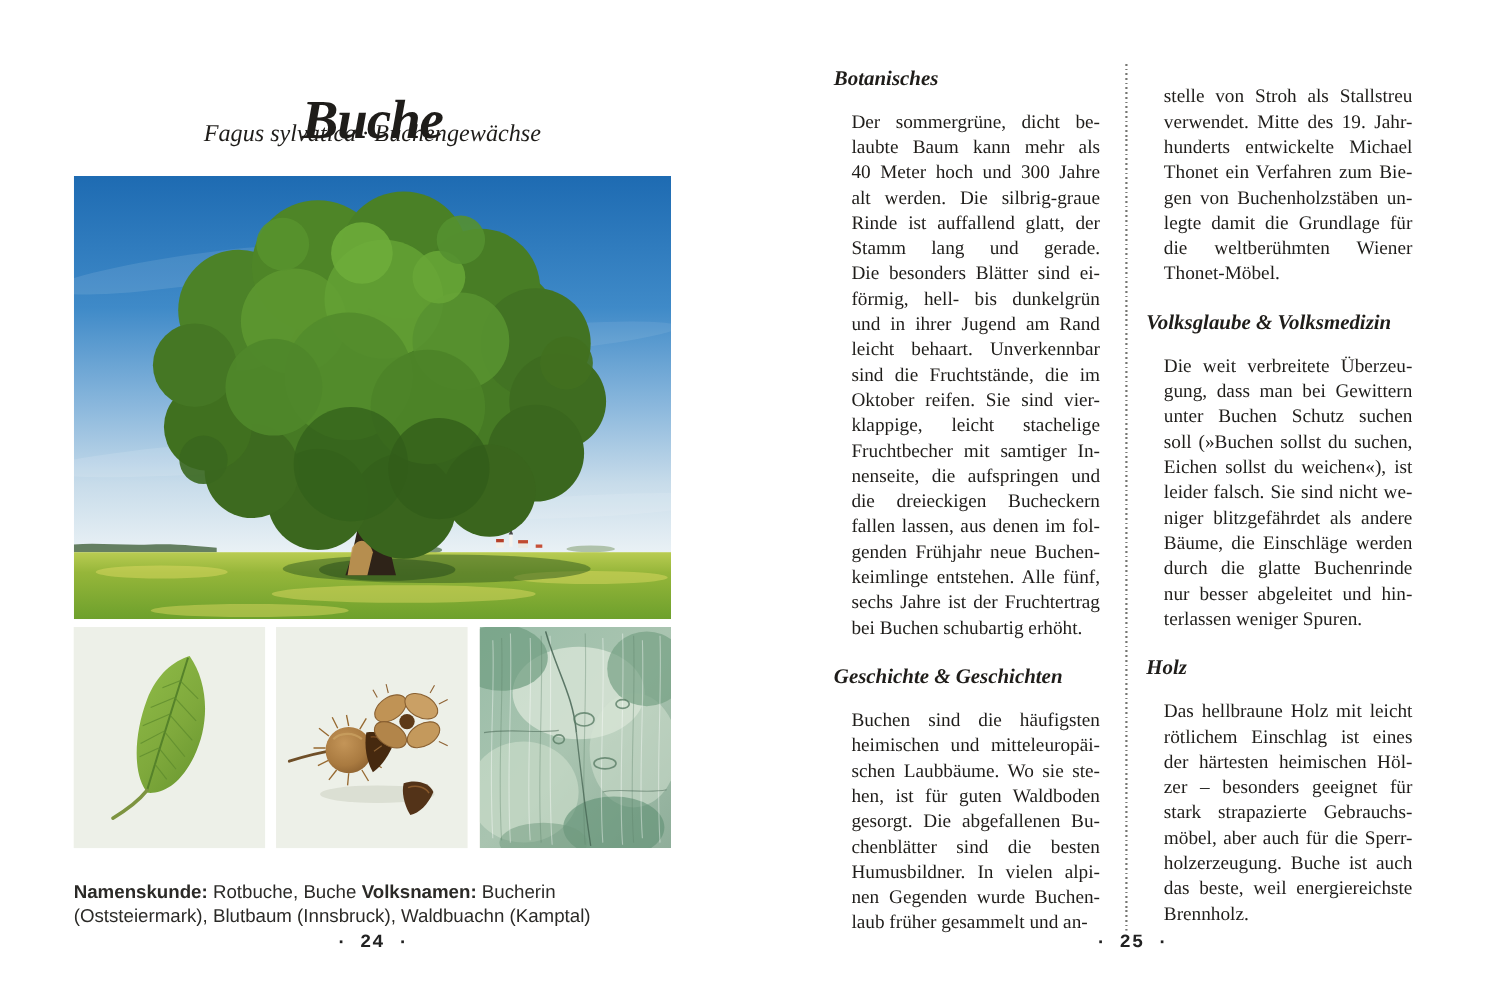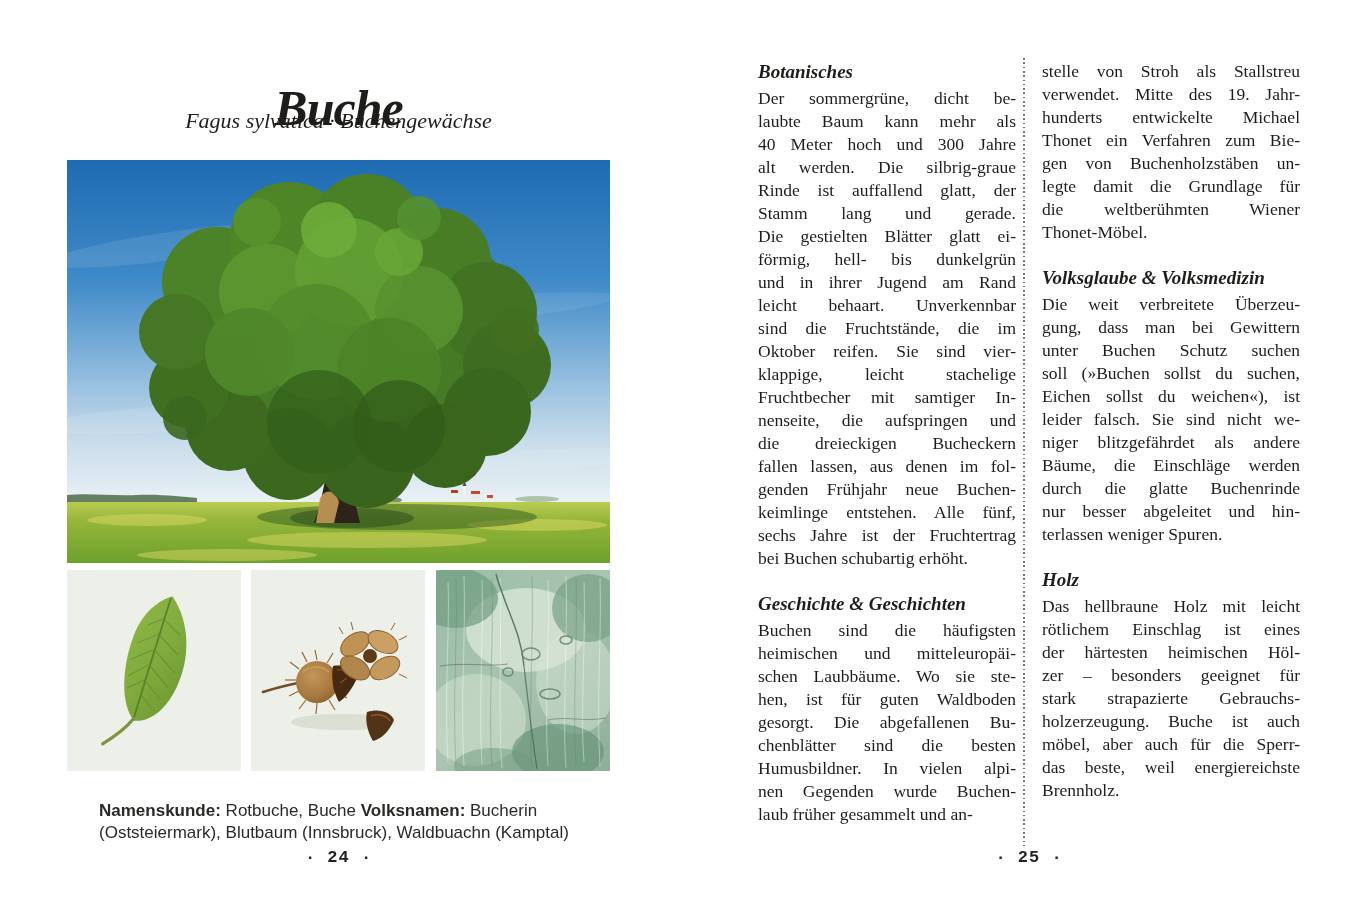--- a/index.html
+++ b/index.html
@@ -10,36 +10,36 @@
   
   .title{position:absolute;left:67px;top:46px;width:543px;text-align:center;
          font-size:50px;line-height:56px;font-weight:700;font-style:italic;letter-spacing:-1px;}
   .subtitle{position:absolute;left:67px;top:108px;width:543px;text-align:center;
          font-size:22px;line-height:26px;font-style:italic;}
   .main-photo{position:absolute;left:67px;top:160px;width:543px;height:403px;overflow:hidden;}
   .thumb{position:absolute;top:570px;width:174px;height:201px;background:var(--thumb-bg,#edf0e8);overflow:hidden;}
   .thumb.t1{left:67px;} .thumb.t2{left:251px;} .thumb.t3{left:436px;}
   .main-photo svg,.thumb svg{display:block;width:100%;height:100%;}
   .caption{position:absolute;left:67px;top:783px;width:543px;
-         font-family:"Liberation Sans",sans-serif;font-size:17px;line-height:22px;color:#2b2a27;margin-left:32px;}
+         font-family:"Liberation Sans",sans-serif;font-size:17px;line-height:22px;color:#2b2a27;}
   .capb{font-weight:700;}
 
   .pagenum{position:absolute;top:848px;font-family:Liberation Mono, monospace;
          font-size:17px;font-weight:700;color:#222;text-align:center;letter-spacing:1px;}
   .pagenum.pl{left:67px;width:543px;}
   .pagenum.pr{left:758px;width:542px;}
 
   
   .col{position:absolute;top:60px;width:258px;}
   .col.c1{left:758px;} .col.c2{left:1042px;}
   .divider{position:absolute;left:1023px;top:58px;width:2px;height:788px;
      background-image:repeating-linear-gradient(to bottom,#767672 0px,#767672 1.6px,transparent 1.6px,transparent 4.3px);}
   .bheading{font-size:19px;line-height:23px;font-weight:700;font-style:italic;margin:22px 0 4px 0;}
   .block:first-child .bheading{margin-top:0;}
-  .para{margin:0;}
+  .para{margin:16px;}
   .jline{font-size:17.5px;line-height:23px;white-space:nowrap;
          text-align:justify;text-align-last:justify;}
   .para .jline:last-child{text-align-last:left;}
 </style>
 </head>
 <body>
 
 <div class="spread">
 
   <section>
@@ -273,21 +273,21 @@
     <div class="col c1">
       <div class="block">
         <h3 class="bheading">Botanisches</h3>
         <div class="para">
             <div class="jline">Der sommergrüne, dicht be-</div>
             <div class="jline">laubte Baum kann mehr als</div>
             <div class="jline">40 Meter hoch und 300 Jahre</div>
             <div class="jline">alt werden. Die silbrig-graue</div>
             <div class="jline">Rinde ist auffallend glatt, der</div>
             <div class="jline">Stamm lang und gerade.</div>
-            <div class="jline">Die gestielten Blätter glatt ei-</div>
+            <div class="jline">Die besonders Blätter sind ei-</div>
             <div class="jline">förmig, hell- bis dunkelgrün</div>
             <div class="jline">und in ihrer Jugend am Rand</div>
             <div class="jline">leicht behaart. Unverkennbar</div>
             <div class="jline">sind die Fruchtstände, die im</div>
             <div class="jline">Oktober reifen. Sie sind vier-</div>
             <div class="jline">klappige, leicht stachelige</div>
             <div class="jline">Fruchtbecher mit samtiger In-</div>
             <div class="jline">nenseite, die aufspringen und</div>
             <div class="jline">die dreieckigen Bucheckern</div>
             <div class="jline">fallen lassen, aus denen im fol-</div>
@@ -345,22 +345,22 @@
           </div>
       </div>
       <div class="block">
         <h3 class="bheading">Holz</h3>
         <div class="para">
             <div class="jline">Das hellbraune Holz mit leicht</div>
             <div class="jline">rötlichem Einschlag ist eines</div>
             <div class="jline">der härtesten heimischen Höl-</div>
             <div class="jline">zer – besonders geeignet für</div>
             <div class="jline">stark strapazierte Gebrauchs-</div>
+            <div class="jline">möbel, aber auch für die Sperr-</div>
             <div class="jline">holzerzeugung. Buche ist auch</div>
-            <div class="jline">möbel, aber auch für die Sperr-</div>
             <div class="jline">das beste, weil energiereichste</div>
             <div class="jline">Brennholz.</div>
           </div>
       </div>
     </div>
 
     <div class="pagenum pr">· 25 ·</div>
   </section>
 
 </div>

